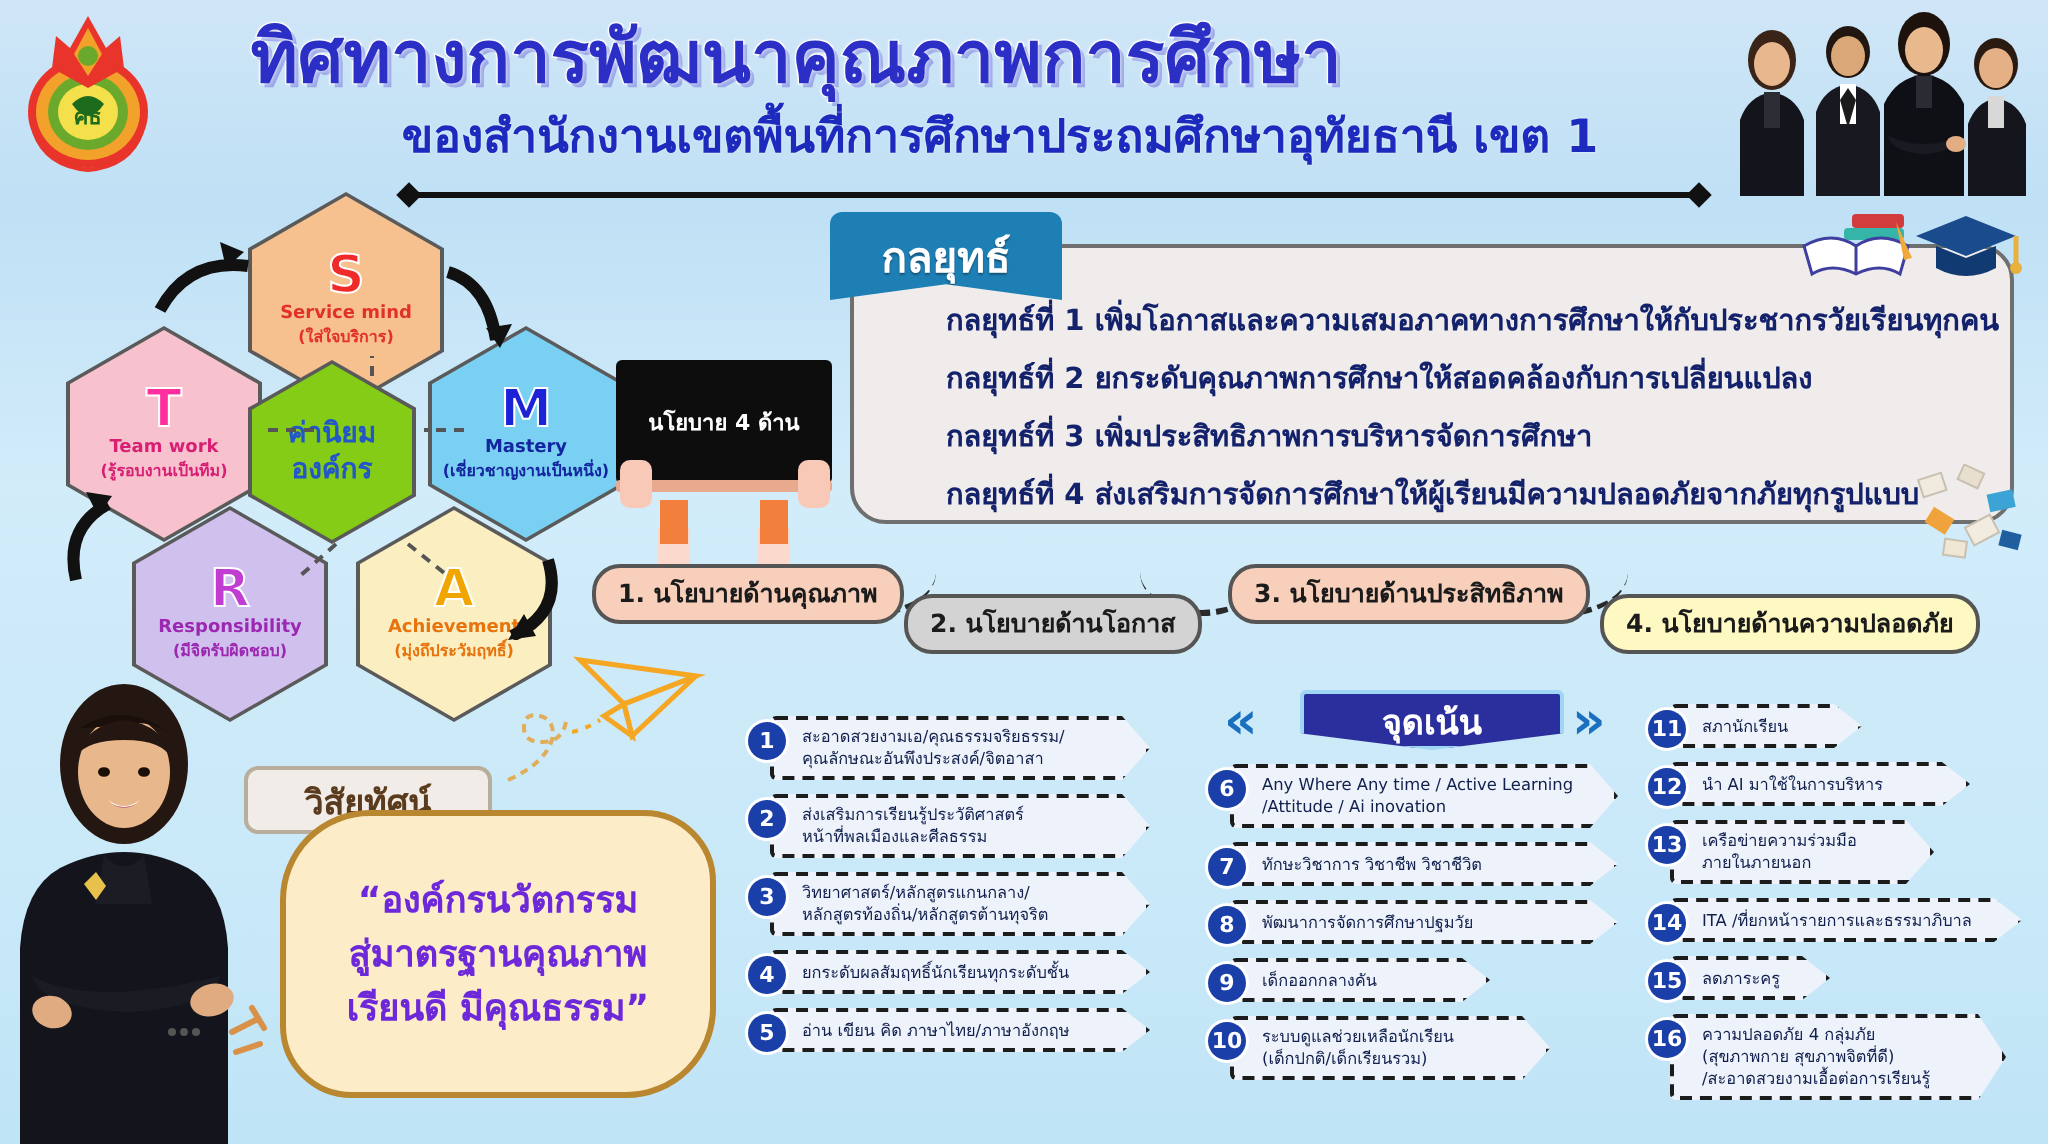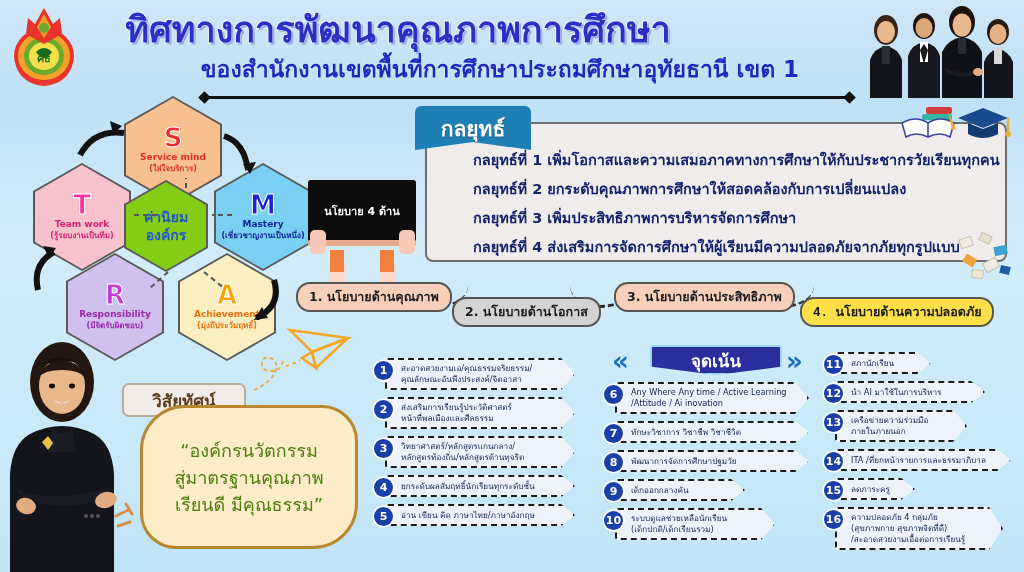--- a/index.html
+++ b/index.html
@@ -71,21 +71,21 @@
   #hand-l{ left:10px;} #hand-r{ left:99px;}
   .arm{ position:absolute; top:70px; width:14px; height:22px; background:#f2803c; }
   #arm-l{ left:30px;} #arm-r{ left:80px;}
   .leg{ position:absolute; top:84px; width:16px; height:26px; background:#fbd9cc;}
   #leg-l{ left:29px;} #leg-r{ left:79px;}
   #board-base{ position:absolute; left:8px; top:60px; width:108px; height:6px; background:#e8a98f; border-radius:2px;}
 
   
   #strat-panel{
     position:absolute; left:425px; top:122px; width:582px; height:140px;
-    background:#f0eceb; border:2px solid #6f6f6f; border-radius:8px;text-align:center;
+    background:#f0eceb; border:2px solid #6f6f6f; border-radius:18px;text-align:center;
   }
   #strat-tab{
     position:absolute; left:415px; top:106px; width:116px; height:44px;
     background:#1e7fb5; color:#fff; font-size:21px; font-weight:bold;
     display:flex; align-items:center; justify-content:center;
     border-radius:6px 6px 0 0;
     clip-path: polygon(0 0,100% 0,100% 100%,50% 82%,0 100%);
     text-shadow:0 1px 1px rgba(0,0,0,.35);
   }
   .strat-line{
@@ -103,39 +103,39 @@
 
   
   .pill{
     position:absolute; height:30px; border:2px solid #555; border-radius:14px;
     display:flex; align-items:center; justify-content:center;
     font-size:12.5px; font-weight:bold; color:#1b1b1b; padding:0 11px; white-space:nowrap;
   }
   #pill1{ left:296px; top:282px; background:#f7cfbb;}
   #pill2{ left:452px; top:297px; background:#d3d3d3;}
   #pill3{ left:614px; top:282px; background:#f7cfbb;}
-  #pill4{ left:800px; top:297px; background:#fde047;font-family:Liberation Mono, monospace;}
+  #pill4{ left:800px; top:297px; background:#fef9c3;}
   .dashcurve{ position:absolute; height:22px; border-bottom:3px dashed #2a2a2a; border-radius:50%/0 0 100% 100%;}
   #dc1{ left:406px; top:286px; width:62px;}
   #dc2{ left:570px; top:286px; width:62px;}
   #dc3{ left:752px; top:286px; width:62px;}
 
   
   #vision-tab{
     position:absolute; left:122px; top:383px; width:124px; height:34px;
     background:#f2ece8; border:2px solid #b8ae9b; border-radius:7px;
     display:flex; align-items:center; justify-content:center;
     font-size:17px; font-weight:bold; color:#5b3b1d;
   }
   #vision-body{
     position:absolute; left:140px; top:405px; width:218px; height:144px;
     background:#fdecc8; border:3px solid #b8872f; border-radius:45px 36px 45px 36px;
     display:flex; flex-direction:column; align-items:center; justify-content:center;
   }
-  .vision-line{ font-size:18px; font-weight:normal; color:#4d7c0f; line-height:27px; text-align:center;}
+  .vision-line{ font-size:18px; font-weight:bold; color:#6d28d9; line-height:27px; text-align:center;}
   #vision-spark{ position:absolute; left:112px; top:500px; width:34px; height:34px;}
   #vision-coil{ position:absolute; left:248px; top:352px; width:44px; height:40px;}
   #woman{ position:absolute; left:0px; top:338px; width:150px; height:234px;}
 
   
   #jud-banner{
     position:absolute; left:650px; top:345px; width:132px; height:30px;
     background:#2b2f9e; color:#fff; font-size:17px; font-weight:bold;
     display:flex; align-items:center; justify-content:center;
     border:2px solid #9fd6f5; border-radius:3px;

